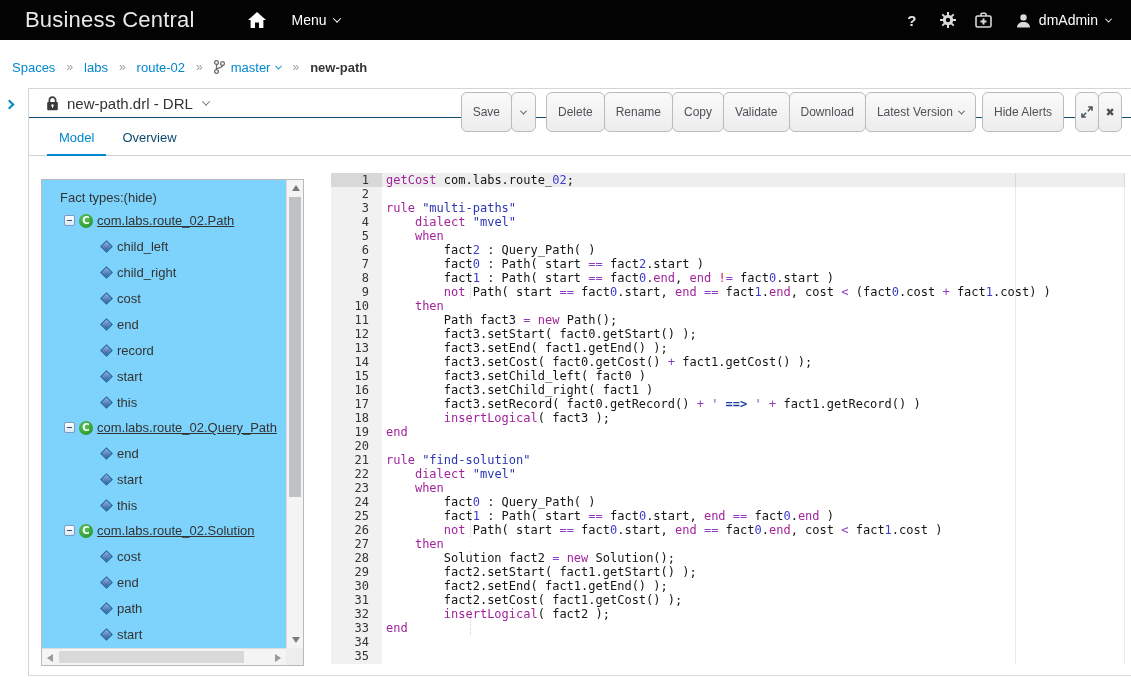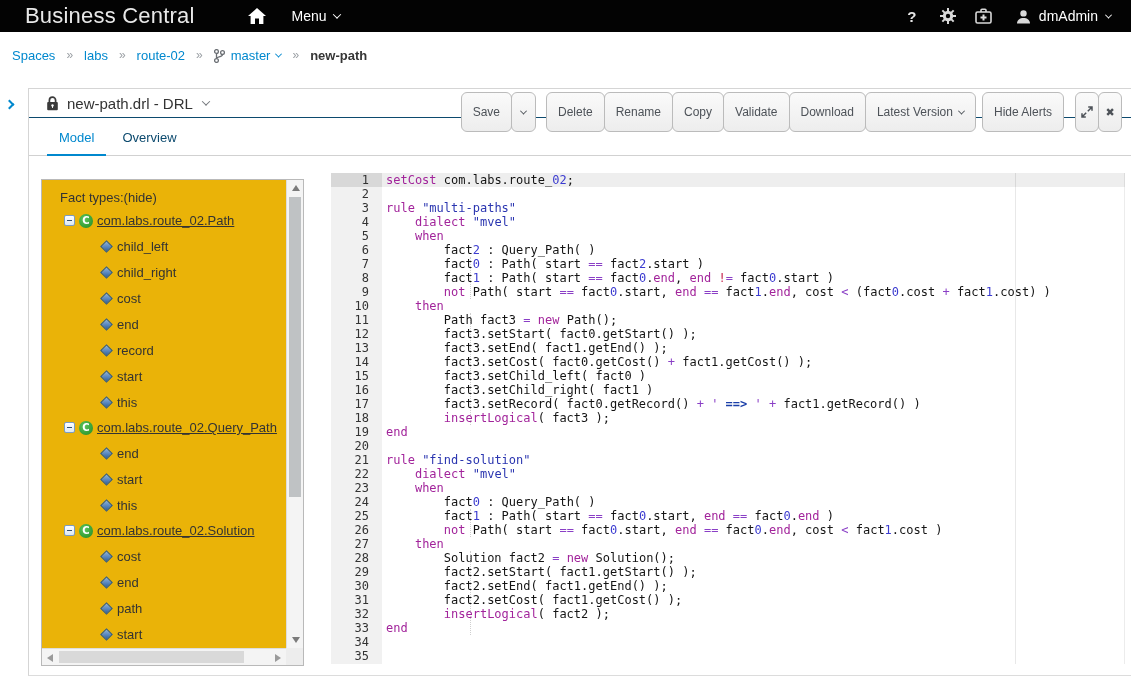--- a/index.html
+++ b/index.html
@@ -1,31 +1,31 @@
 <!DOCTYPE html>
 <html><head>
 <meta charset="utf-8">
 <style>
   * { margin:0; padding:0; box-sizing:border-box; }
   html,body { width:1131px; height:683px; background:#fff; font-family:"Liberation Sans", sans-serif; overflow:hidden; position:relative; }
 
   
-  .topbar { position:absolute; left:0; top:0; width:1131px; height:32px; background:#030303; display:flex; align-items:center; }
+  .topbar { position:absolute; left:0; top:0; width:1131px; height:40px; background:#030303; display:flex; align-items:center; }
   .brand { color:#e8e8e8; font-size:22px; font-weight:300; letter-spacing:.2px; margin-left:25px; }
   .nav-home { margin-left:45px; width:34px; height:48px; display:flex; align-items:center; justify-content:center; cursor:pointer; }
   .nav-menu { margin-left:18px; color:#fff; font-size:14px; display:flex; align-items:center; gap:7px; cursor:pointer; }
   .topbar-right { margin-left:auto; display:flex; align-items:center; gap:0; }
   .top-icon-btn { width:36px; height:48px; display:flex; align-items:center; justify-content:center; color:#d9d9d9; cursor:pointer; }
   .help-q { font-size:15px; font-weight:bold; color:#e6e6e6; }
   .user-menu { display:flex; align-items:center; gap:8px; color:#fff; font-size:14px; margin:0 20px 0 14px; cursor:pointer; }
   .chev { display:inline-block; width:6px; height:6px; border-right:1.5px solid currentColor; border-bottom:1.5px solid currentColor; transform:rotate(45deg) translate(-1px,-1px); }
   .chev-sm { width:5px; height:5px; }
 
   
-  .crumbbar { position:absolute; left:0; top:48px; width:1029px; height:38px; background:#fff; display:flex; align-items:flex-start; padding-left:12px; font-size:13px; }
+  .crumbbar { position:absolute; left:0; top:48px; width:1029px; height:38px; background:#fff; display:flex; align-items:center; padding-left:12px; font-size:13px; }
   .crumb-link { color:#0088ce; cursor:pointer; }
   .crumb-sep { color:#9ba0a5; margin:0 11px; font-size:12px; }
   .crumb-branch { display:flex; align-items:center; gap:6px; color:#0088ce; cursor:pointer; }
   .crumb-current { color:#363636; font-weight:bold; }
 
   
   .main-panel { position:absolute; left:28px; top:88px; width:1103px; height:588px; background:#fff; border-top:1px solid #d5d5d5; border-left:1px solid #d5d5d5; border-bottom:1px solid #dcdcdc; }
   .panel-chevron { position:absolute; left:6px; top:94px; color:#0088ce; cursor:pointer; }
   .panel-chevron .c { display:inline-block; width:7px; height:7px; border-right:2.5px solid currentColor; border-bottom:2.5px solid currentColor; transform:rotate(-45deg); }
 
@@ -42,21 +42,21 @@
   .gap10 { width:10px; } .gap6 { width:6px; } .gap11 { width:11px; }
   .icon-btn { width:24px; padding:0; justify-content:center; }
 
   
   .tab-bar { position:absolute; left:0; top:30px; width:100%; height:37px; border-bottom:1px solid #d1d1d1; display:flex; align-items:flex-end; padding-left:16px; }
   .tab { font-size:13px; padding:9px 14px 10px 14px; color:#0c4a6e; cursor:pointer; position:relative; }
   .tab.active { color:#0088ce; }
   .tab.active:after { content:""; position:absolute; left:2px; right:2px; bottom:-1px; height:2px; background:#0088ce; }
 
   
-  .fact-panel { position:absolute; left:12px; top:90px; width:263px; height:487px; background:#eab308; border:1px solid #b9b9b9; overflow:hidden; }
+  .fact-panel { position:absolute; left:12px; top:90px; width:263px; height:487px; background:#7dd3fc; border:1px solid #b9b9b9; overflow:hidden; }
   .fp-inner { position:absolute; left:0; top:0; right:17px; bottom:17px; overflow:hidden; }
   .fp-header { font-size:13px; color:#333; margin:10px 0 3px 18px; }
   .class-row { height:25px; display:flex; align-items:center; gap:4px; padding-left:22px; cursor:pointer; }
   .class-name { font-size:13px; color:#333;text-decoration:underline; }
   .expander { width:11px; height:11px; background:linear-gradient(#ffffff,#dce9f3); border:1px solid #7a9cc4; border-radius:2px; position:relative; flex:none; }
   .expander:after { content:""; position:absolute; left:2px; right:2px; top:4px; height:1px; background:#33506e; }
   .class-icon { width:14px; height:14px; border-radius:50%; background:radial-gradient(circle at 38% 35%, #5ec45e, #1e8a1e); color:#fff; font-size:10px; font-weight:bold; display:flex; align-items:center; justify-content:center; flex:none; font-family:"DejaVu Sans",sans-serif; }
   .field-row { height:26px; display:flex; align-items:center; gap:6px; padding-left:60px; cursor:pointer; }
   .field-name { font-size:13px; color:#333; }
   .diamond { width:9px; height:9px; transform:rotate(45deg); background:linear-gradient(135deg,#8fb4dd,#2c5f9e); border:1px solid #24568f; flex:none; }
@@ -361,21 +361,21 @@
         <div class="gl">33</div>
         <div class="gl">34</div>
         <div class="gl">35</div>
       </div>
     <div class="code">
       <div class="print-margin"></div>
       <div class="guide" style="left:88px; top:84px;  height:42px;"></div>
       <div class="guide" style="left:88px; top:140px; height:112px;"></div>
       <div class="guide" style="left:88px; top:336px; height:28px;"></div>
       <div class="guide" style="left:88px; top:378px; height:84px;"></div>
-    <div class="cl act"><span class="tk-k">setCost</span><span class="tk-t"> com.labs.route_</span><span class="tk-n">02</span><span class="tk-t">;</span></div>
+    <div class="cl act"><span class="tk-k">getCost</span><span class="tk-t"> com.labs.route_</span><span class="tk-n">02</span><span class="tk-t">;</span></div>
         <div class="cl"></div>
         <div class="cl"><span class="tk-k">rule</span><span class="tk-t"> </span><span class="tk-s">"multi-paths"</span></div>
         <div class="cl"><span class="tk-t">    </span><span class="tk-k">dialect</span><span class="tk-t"> </span><span class="tk-s">"mvel"</span></div>
         <div class="cl"><span class="tk-t">    </span><span class="tk-k">when</span></div>
         <div class="cl"><span class="tk-t">        fact</span><span class="tk-n">2</span><span class="tk-t"> : Query_Path( )</span></div>
         <div class="cl"><span class="tk-t">        fact</span><span class="tk-n">0</span><span class="tk-t"> : Path( start </span><span class="tk-o">==</span><span class="tk-t"> fact</span><span class="tk-n">2</span><span class="tk-t">.start )</span></div>
         <div class="cl"><span class="tk-t">        fact</span><span class="tk-n">1</span><span class="tk-t"> : Path( start </span><span class="tk-o">==</span><span class="tk-t"> fact</span><span class="tk-n">0</span><span class="tk-t">.</span><span class="tk-k">end</span><span class="tk-t">, </span><span class="tk-k">end</span><span class="tk-t"> </span><span class="tk-e">!</span><span class="tk-o">=</span><span class="tk-t"> fact</span><span class="tk-n">0</span><span class="tk-t">.start )</span></div>
         <div class="cl"><span class="tk-t">        </span><span class="tk-k">not</span><span class="tk-t"> Path( start </span><span class="tk-o">==</span><span class="tk-t"> fact</span><span class="tk-n">0</span><span class="tk-t">.start, </span><span class="tk-k">end</span><span class="tk-t"> </span><span class="tk-o">==</span><span class="tk-t"> fact</span><span class="tk-n">1</span><span class="tk-t">.</span><span class="tk-k">end</span><span class="tk-t">, cost </span><span class="tk-o">&lt;</span><span class="tk-t"> (fact</span><span class="tk-n">0</span><span class="tk-t">.cost </span><span class="tk-o">+</span><span class="tk-t"> fact</span><span class="tk-n">1</span><span class="tk-t">.cost) )</span></div>
         <div class="cl"><span class="tk-t">    </span><span class="tk-k">then</span></div>
         <div class="cl"><span class="tk-t">        Path fact3 </span><span class="tk-o">=</span><span class="tk-t"> </span><span class="tk-k">new</span><span class="tk-t"> Path();</span></div>

